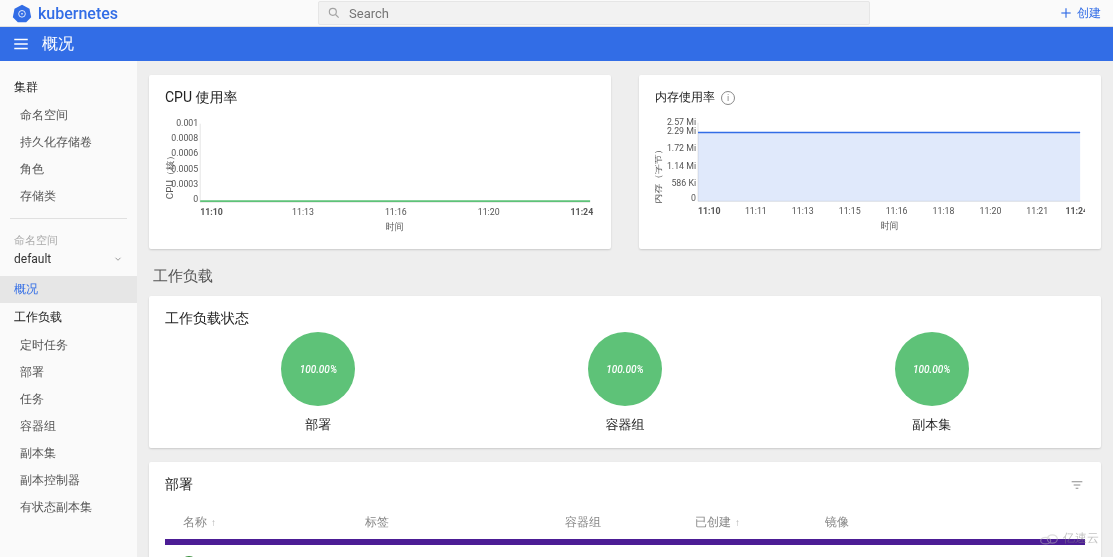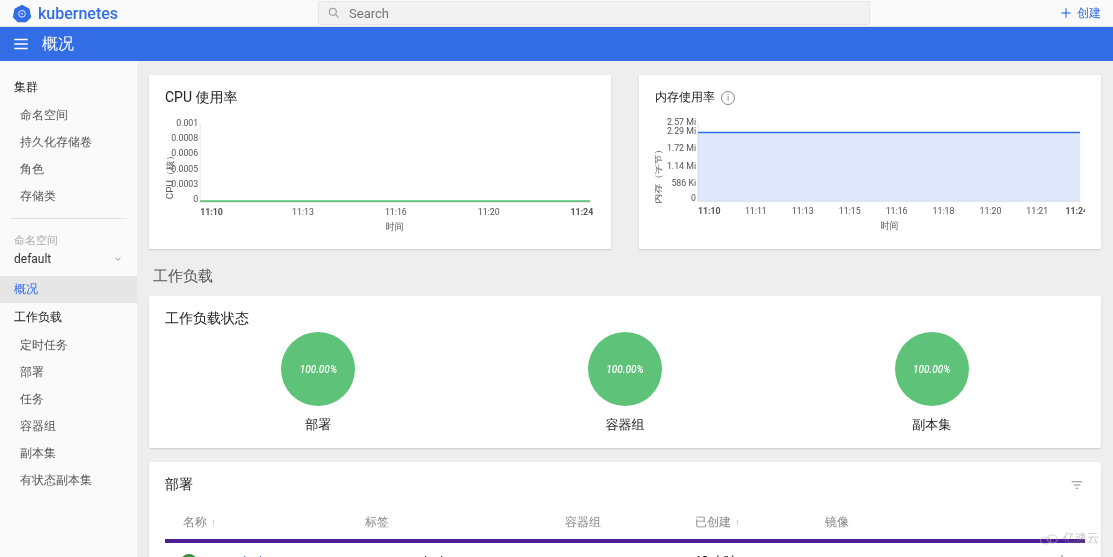--- a/index.html
+++ b/index.html
@@ -42,21 +42,21 @@
     .donut-row { display: flex; justify-content: space-around; margin-top: 4px; }
     .donut-wrap { text-align: center; }
     .donut { width: 74px; height: 74px; border-radius: 50%; background: #5ec278; margin: 0 auto 10px; position: relative; }
     .donut-label { position: absolute; top: 50%; left: 50%; transform: translate(-50%,-50%); font-size: 10px; color: #fff; font-weight: 500; font-style: italic; }
     .donut-name { font-size: 13px; color: #222; }
     
     .table-card { margin-top: 14px; }
     .table-head { display: flex; justify-content: space-between; align-items: center; }
     .table-title { font-size: 14px; color: #222; }
     .filter-icon { opacity: 0.5; cursor: pointer; }
-    .table-header-row { display: flex; margin-top: 12px; padding: 8px 0; color: #888; font-size: 12px; border-bottom: 4px solid #4c1d95; }
+    .table-header-row { display: flex; margin-top: 12px; padding: 8px 0; color: #888; font-size: 12px; border-bottom: 6px solid #4c1d95; }
     .th-name { width: 200px; padding-left: 18px; display: flex; align-items: center; gap: 4px; }
     .th-label { width: 200px; }
     .th-pod { width: 130px; }
     .th-created { width: 130px; display: flex; align-items: center; gap: 4px; }
     .th-image { flex: 1; }
     .th-menu { width: 30px; }
     .table-row { display: flex; align-items: center; padding: 10px 0; font-size: 12px; }
     .cell-name { color: #326de6; }
     .status-dot { width: 16px; height: 16px; border-radius: 50%; background: #388e3c; display: flex; align-items: center; justify-content: center; margin-left: -2px; }
     .status-dot svg { width: 10px; height: 10px; }
@@ -118,20 +118,21 @@
           <polyline points="6,9 12,15 18,9" fill="none" stroke="#888" stroke-width="2"></polyline>
         </svg>
     </div>
     <div class="nav-item active" style="padding-left:14px">概况</div>
     <div class="nav-header">工作负载</div>
     <div class="nav-item">定时任务</div>
     <div class="nav-item">部署</div>
     <div class="nav-item">任务</div>
     <div class="nav-item">容器组</div>
     <div class="nav-item">副本集</div>
+    <div class="nav-item">副本控制器</div>
     <div class="nav-item">有状态副本集</div>
 
   </div>
 
   <div class="content">
     <div class="row">
       <div class="card chart-card">
         <div class="card-title">CPU 使用率</div>
         <div class="chart-area">
           <svg class="chart-svg" viewBox="0 0 440 110" preserveAspectRatio="none">

